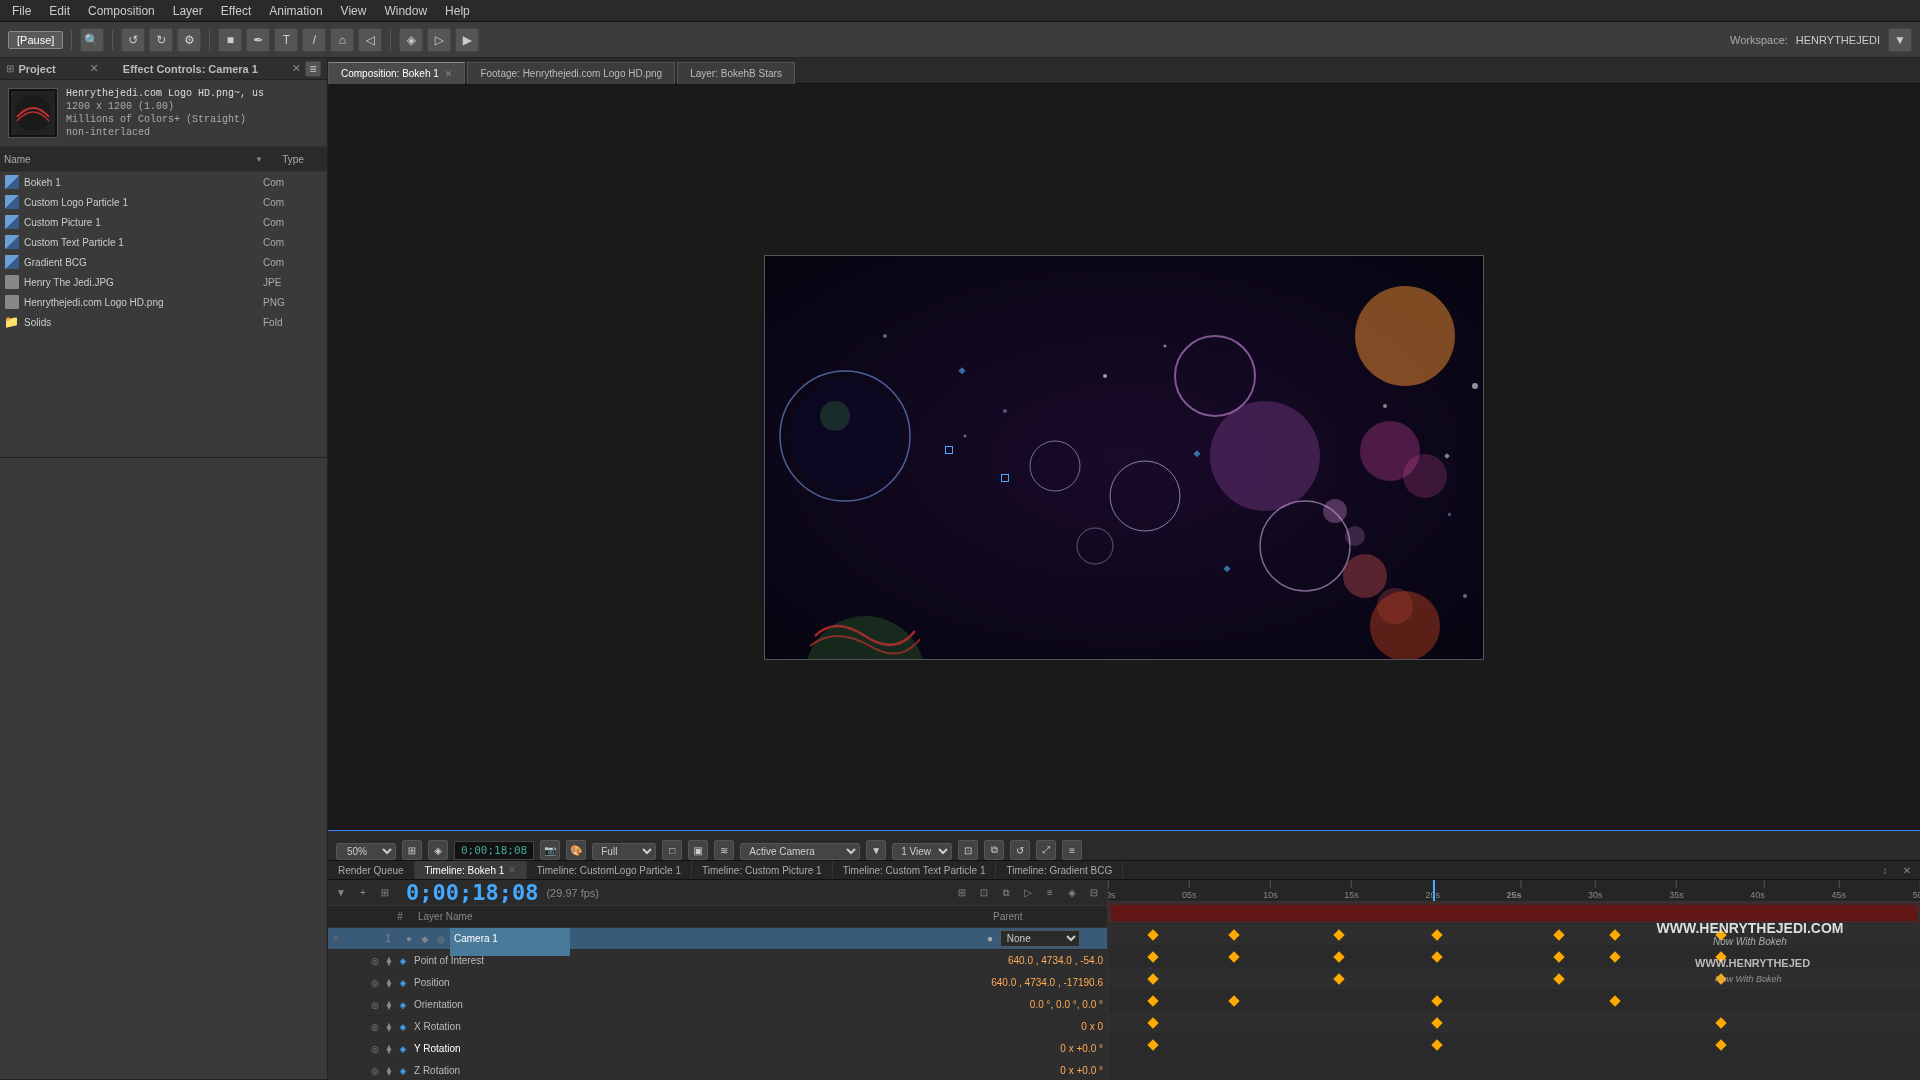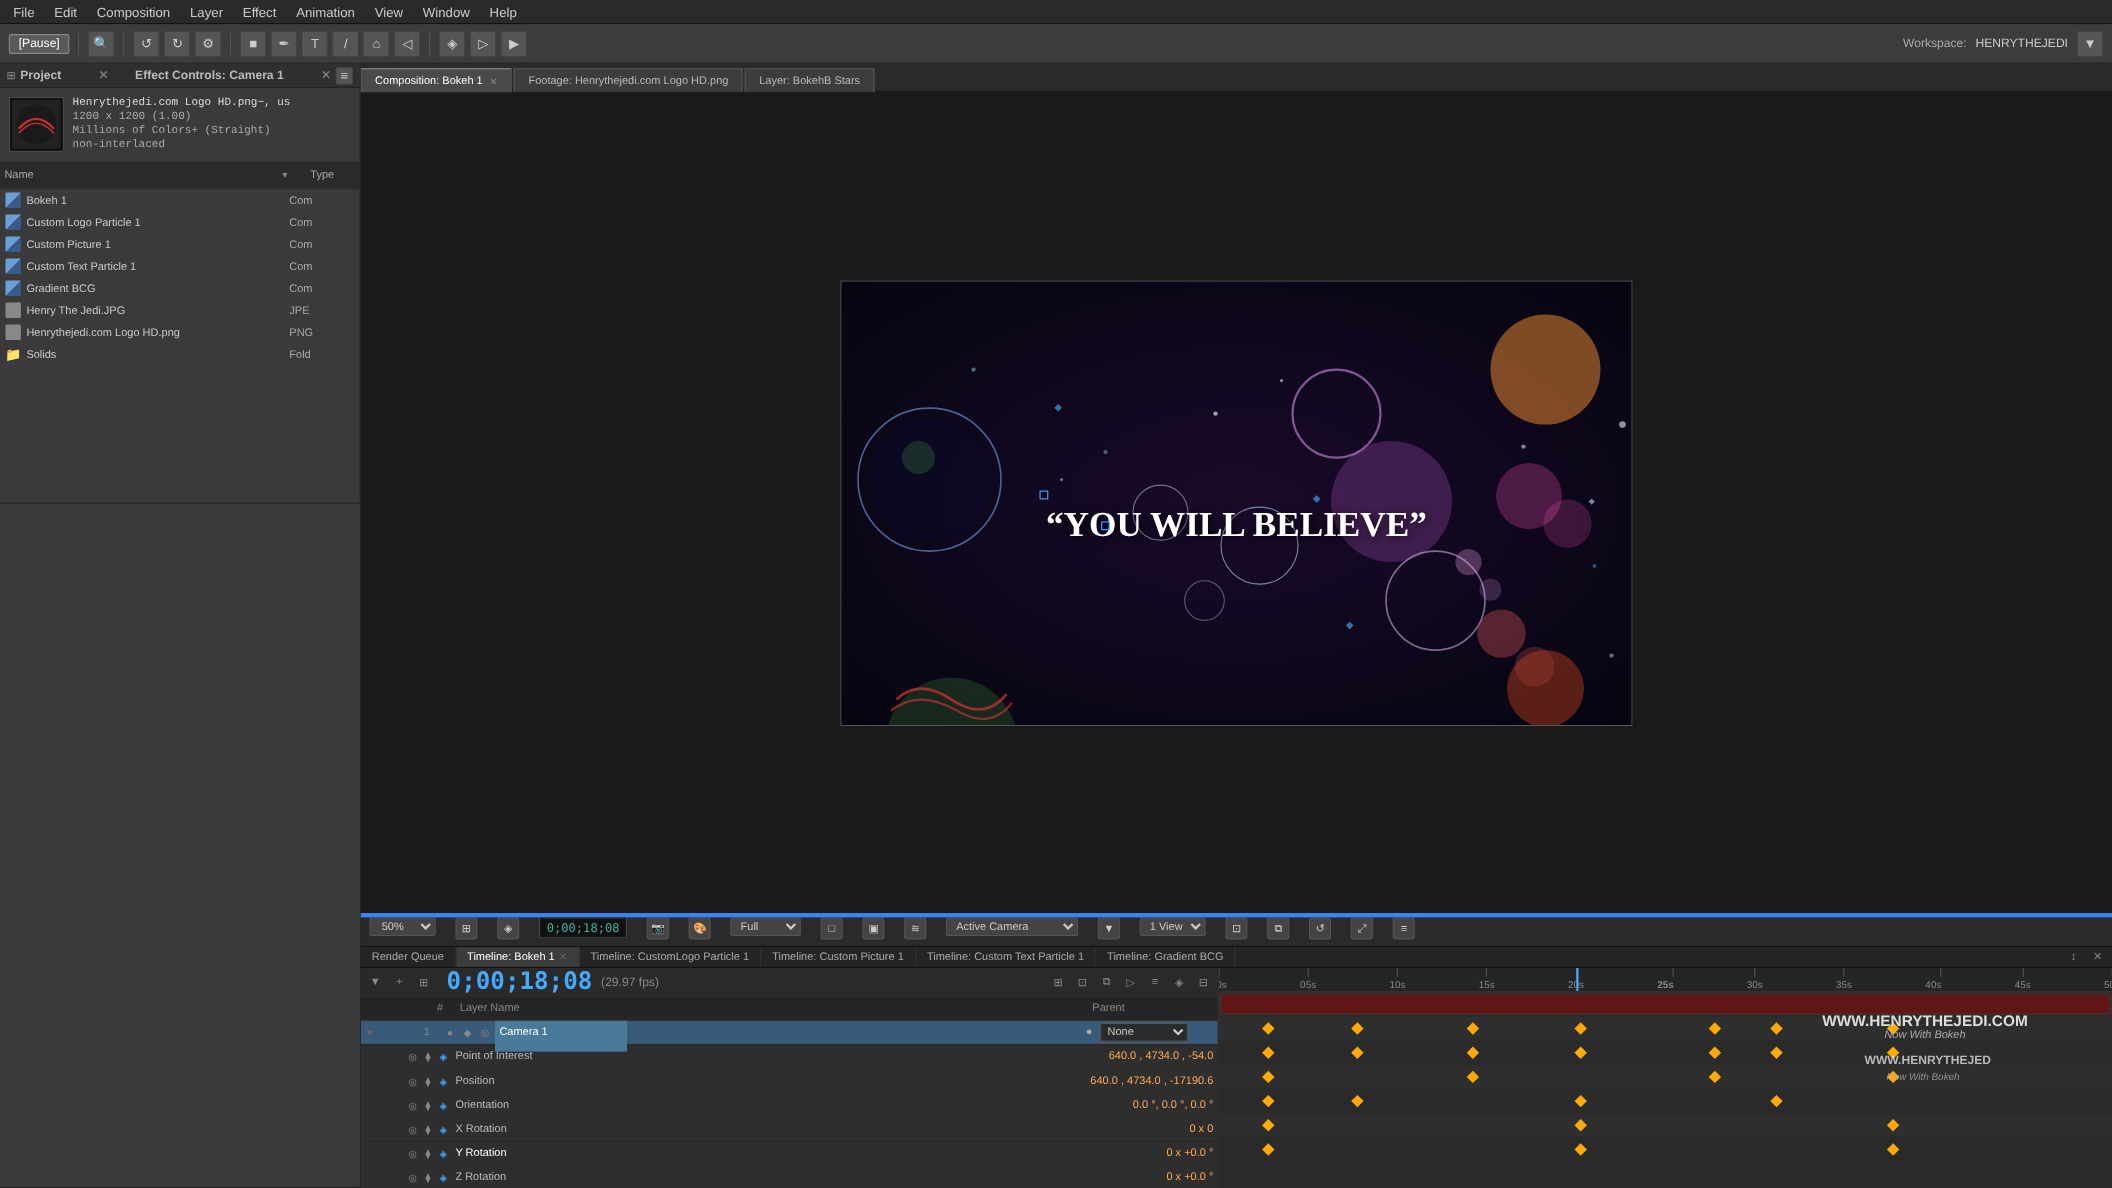--- a/index.html
+++ b/index.html
@@ -59,21 +59,21 @@
     #tabs-row { display: flex; height: 26px; background: #2a2a2a; border-bottom: 1px solid #111; align-items: flex-end; }
     .tab { display: flex; align-items: center; height: 22px; padding: 0 12px; background: #3c3c3c; border: 1px solid #555; border-bottom: none; cursor: pointer; font-size: 10px; color: #bbb; gap: 6px; margin-right: 2px; position: relative; top: 1px; }
     .tab.active { background: #4a4a4a; color: #fff; border-top: 1px solid #888; }
     .tab-close { font-size: 9px; color: #888; cursor: pointer; }
     
     
     #viewer { flex: 1; background: #1a1a1a; display: flex; align-items: center; justify-content: center; position: relative; }
     #comp-canvas { width: 720px; height: 405px; background: #000; position: relative; overflow: hidden; border: 1px solid #555; }
     
     
-    #viewer-controls { display: flex; align-items: flex-start; height: 30px; background: #2a2a2a; border-top: 4px solid #3b82f6; padding: 0 8px; gap: 18px; }
+    #viewer-controls { display: flex; align-items: flex-end; height: 30px; background: #2a2a2a; border-top: 1px solid #3b82f6; padding: 0 8px; gap: 6px; }
     .zoom-btn { background: #444; border: 1px solid #555; color: #ccc; font-size: 10px; padding: 1px 6px; cursor: pointer; border-radius: 2px; }
     .time-display { background: #111; border: 1px solid #444; padding: 2px 6px; font-size: 11px; color: #4a9; font-family: monospace; }
     .view-select { background: #444; border: 1px solid #555; color: #ccc; font-size: 10px; padding: 1px 4px; border-radius: 2px; cursor: pointer; }
     .viewer-icon-btn { width: 20px; height: 20px; background: #444; border: 1px solid #555; display: flex; align-items: center; justify-content: center; cursor: pointer; border-radius: 2px; font-size: 10px; color: #ccc; }
     
     
     #bottom-panel { height: 220px; background: #2a2a2a; border-top: 1px solid #111; display: flex; flex-direction: column; }
     
     
     #timeline-tabs { display: flex; align-items: center; height: 24px; background: #252525; border-bottom: 1px solid #111; }
@@ -345,21 +345,20 @@
           <circle cx="200" cy="180" r="1.5" fill="#fff" opacity="0.4"></circle>
           <circle cx="620" cy="150" r="2" fill="#fff" opacity="0.5"></circle>
           <circle cx="700" cy="340" r="2" fill="#fff" opacity="0.4"></circle>
 
           <circle cx="70" cy="160" r="15" fill="rgba(80,180,80,0.3)" opacity="0.7"></circle>
 
           <path d="M50 380 Q70 360 100 380 Q130 400 150 375" stroke="#c03030" stroke-width="2.5" fill="none" opacity="0.8"></path>
           <path d="M45 390 Q70 370 105 390 Q135 408 155 383" stroke="#c03030" stroke-width="2" fill="none" opacity="0.7"></path>
         </svg>
 
-        <div class="preview-text">“YOU WILL BELIEVE”</div>
 
         <div style="position:absolute;left:180px;top:190px;width:8px;height:8px;border:1px solid #4af;background:transparent;"></div>
         <div style="position:absolute;left:236px;top:218px;width:8px;height:8px;border:1px solid #4af;background:transparent;"></div>
       </div>
     </div>
 
     <div id="viewer-controls">
       <select class="zoom-btn">
         <option>50%</option><option>100%</option><option>25%</option>
       </select>

